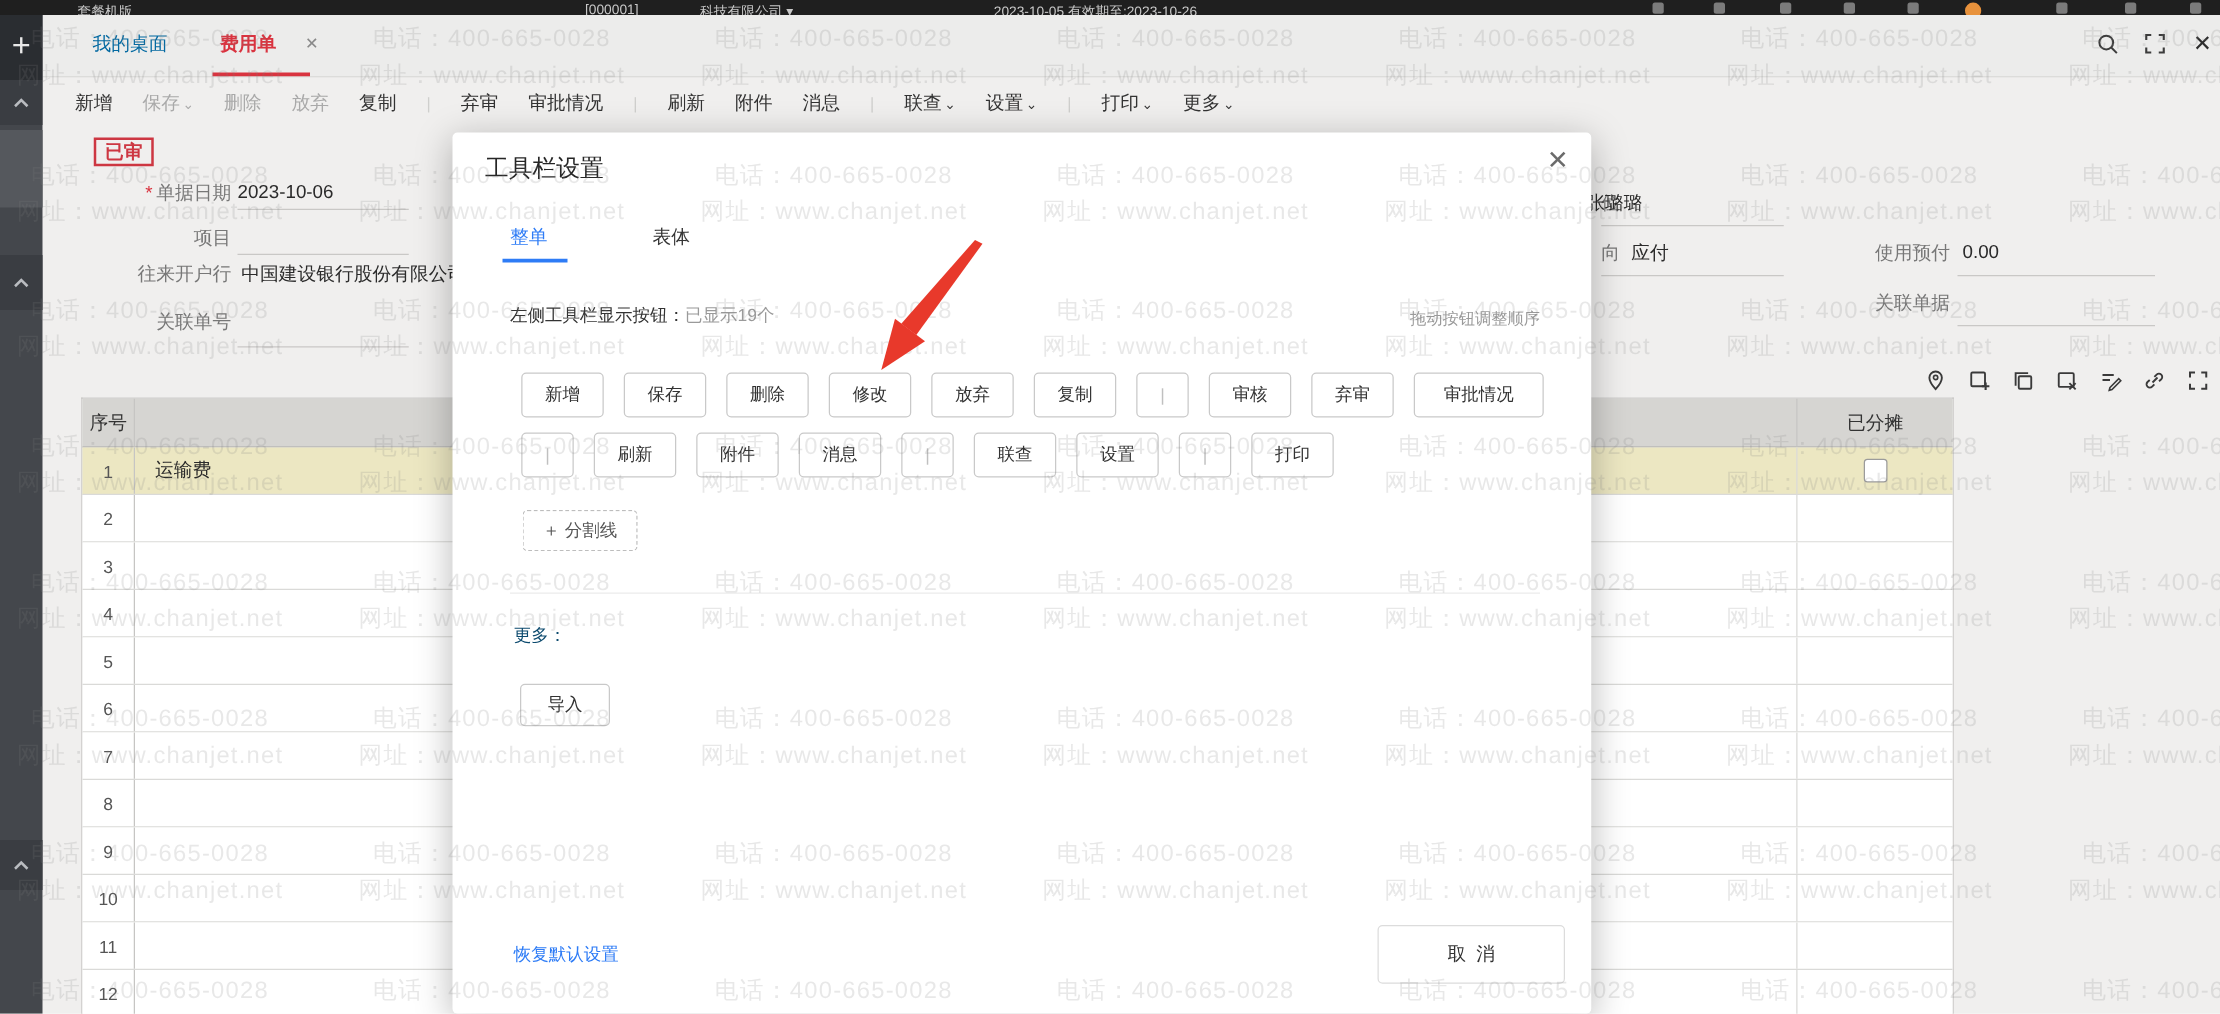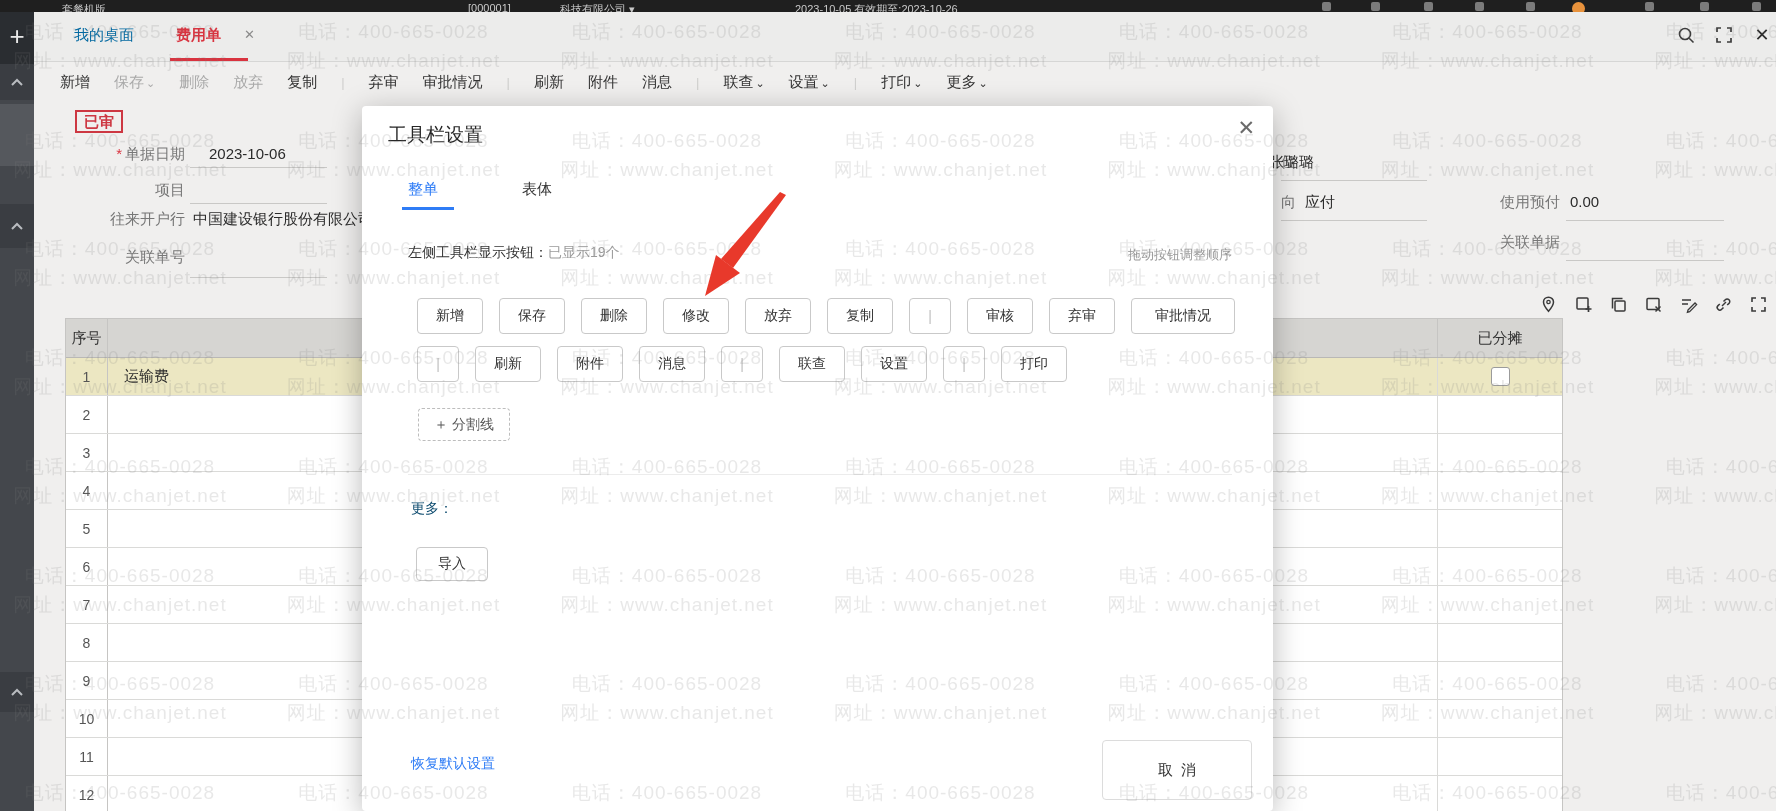--- a/index.html
+++ b/index.html
@@ -74,21 +74,21 @@
   .m-hint { position:absolute; right:41px; top:140px; font-size:13px; color:#9a9a9a; }
   .m-btn-row { position:absolute; left:55px; display:flex; gap:16px; }
   .m-btn { height:36px; border:1px solid #c9c9c9; border-radius:4px; background:#fff; font-size:14px; color:#333; display:flex; align-items:center; justify-content:center; cursor:grab; }
   .m-btn.w-std { width:66px; } .m-btn.w-wide { width:104px; } .m-btn.w-sep { width:42px; color:#c0c0c0; }
   .m-divider-btn { position:absolute; left:56px; top:302px; height:33px; padding:0 15px; border:1px dashed #bdbdbd; border-radius:4px; font-size:14px; color:#555; display:flex; align-items:center; gap:6px; background:#fff; cursor:pointer; }
   .m-hr { position:absolute; left:46px; right:41px; top:368px; height:1px; background:#ececec; }
   .m-more { position:absolute; left:49px; top:394px; font-size:14px; color:#0c4a6e; }
   .m-import { position:absolute; left:54px; top:441px; width:72px; height:34px; border:1px solid #c9c9c9; border-radius:4px; background:#fff; font-size:14px; color:#333; display:flex; align-items:center; justify-content:center; cursor:pointer; }
   .m-restore { position:absolute; left:49px; top:649px; font-size:14px; color:#2e7cf6; cursor:pointer; }
   .m-ok { position:absolute; left:577px; top:634px; width:150px; height:47px; background:#2e7cf6; color:#fff; border:none; border-radius:4px; font-size:15px; letter-spacing:8px; padding-left:8px; cursor:pointer; }
-  .m-cancel { position:absolute; left:740px; top:634px; width:150px; height:60px; background:#fff; color:#333; border:1px solid #dcdcdc; border-radius:4px; font-size:15px; letter-spacing:8px; padding-left:8px; cursor:pointer; }
+  .m-cancel { position:absolute; left:740px; top:634px; width:150px; height:47px; background:#fff; color:#333; border:1px solid #dcdcdc; border-radius:4px; font-size:15px; letter-spacing:8px; padding-left:8px; cursor:pointer; }
 
   
   .arrow-layer { left:0; top:0; width:1776px; height:811px; z-index:30; pointer-events:none; }
   .watermark { left:0; top:0; width:1776px; height:811px; z-index:20; pointer-events:none; overflow:hidden; }
   .wm-tile { position:absolute; width:260px; text-align:center; color:rgba(128,128,128,0.18); font-size:19px; letter-spacing:1px; white-space:nowrap; }
   .wm-tile div { line-height:29px; }
   svg { display:block; }
 </style>
 </head>
 <body>
@@ -199,21 +199,21 @@
     </span>
   <span class="nico">
       <svg width="18" height="18" viewBox="0 0 18 18">
         <path d="M4.5 3l6 6-6 6M14 2.5v13" fill="none" stroke="#2d2d2d" stroke-width="1.8"></path>
       </svg>
     </span>
 </div>
 
 <div class="abs badge-approved">已审</div>
 <div class="f-label" style="left:60px;top:145px;width:125px"><span class="req">*</span><span>单据日期</span></div>
-<div class="f-value" style="left:209px;top:145px">2023-10-06</div>
+<div class="f-value" style="left:190px;top:145px">2023-10-06</div>
 <div class="f-line" style="left:190px;top:167px;width:137px"></div>
 <div class="f-label" style="left:60px;top:181px;width:125px">项目</div>
 <div class="f-line" style="left:190px;top:203px;width:137px"></div>
 <div class="f-label" style="left:60px;top:210px;width:125px">往来开户行</div>
 <div class="f-value" style="left:193px;top:210px">中国建设银行股份有限公司</div>
 <div class="f-label" style="left:60px;top:248px;width:125px">关联单号</div>
 <div class="f-line" style="left:190px;top:277px;width:137px"></div>
 
 <div class="f-label" style="left:1281px;top:153px;width:14px">位</div>
 <div class="f-value" style="left:1269px;top:153px">张璐璐</div>

